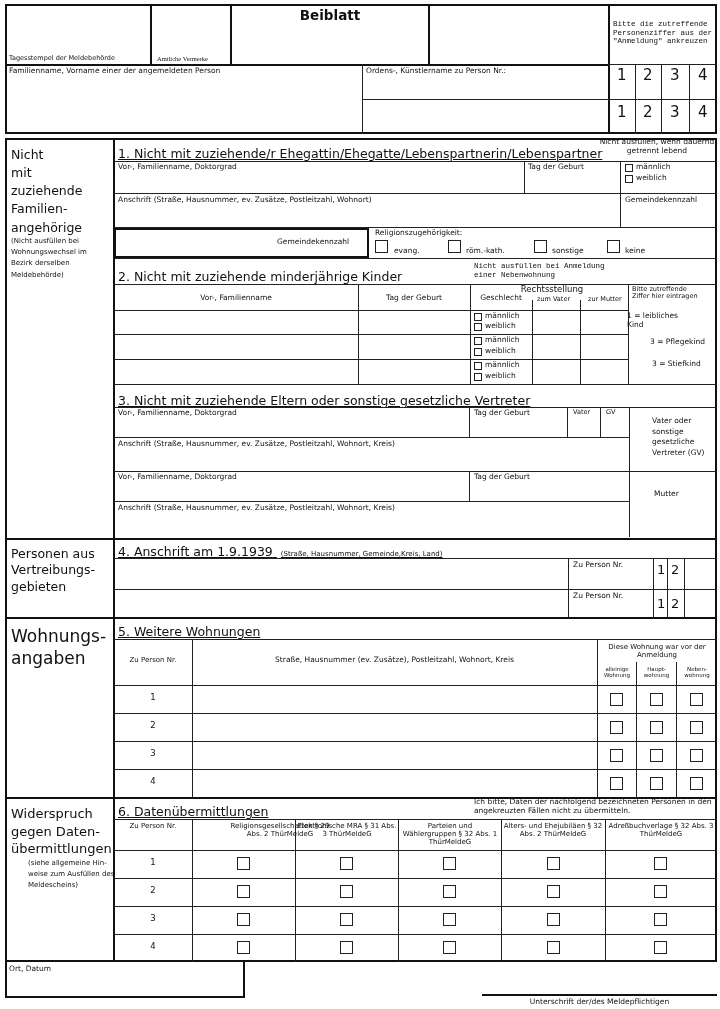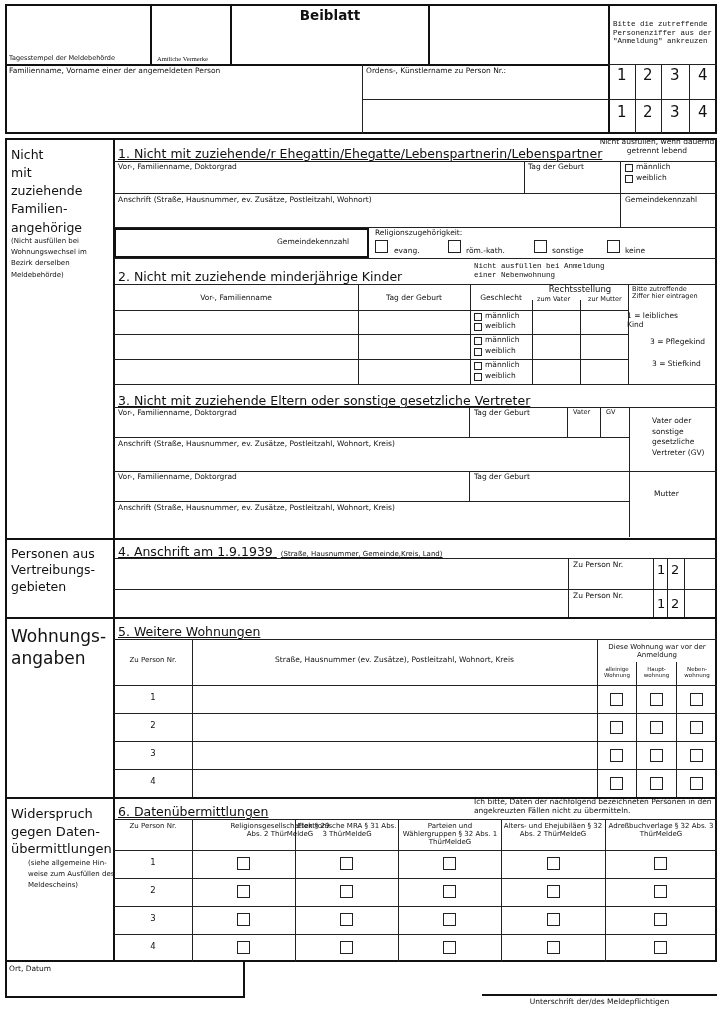--- a/index.html
+++ b/index.html
@@ -107,21 +107,21 @@
 <div class="t sm wrap" style="left:474px;top:262px;width:140px;font-family:Liberation Mono, monospace;">Nicht ausfüllen bei Anmeldung einer Nebenwohnung</div>
 <div class="hl" style="left:114px;top:284px;width:603px;"></div>
 <div class="vl" style="left:358px;top:284px;height:100px;"></div>
 <div class="vl" style="left:470px;top:284px;height:100px;"></div>
 <div class="vl" style="left:532px;top:300px;height:84px;"></div>
 <div class="vl" style="left:580px;top:300px;height:84px;"></div>
 <div class="vl" style="left:628px;top:284px;height:100px;"></div>
 <span class="t sm c" style="left:114px;top:294px;width:244px;">Vor-, Familienname</span>
 <span class="t sm c" style="left:358px;top:294px;width:112px;">Tag der Geburt</span>
 <span class="t sm c" style="left:470px;top:294px;width:62px;">Geschlecht</span>
-<span class="t md c" style="left:532px;top:285px;width:96px;">Rechtsstellung</span>
+<span class="t md c" style="left:504px;top:285px;width:96px;">Rechtsstellung</span>
 <span class="t tiny" style="left:537px;top:296px;">zum Vater</span>
 <span class="t tiny" style="left:588px;top:296px;">zur Mutter</span>
 <div class="t tiny wrap" style="left:632px;top:286px;width:70px;">Bitte zutreffende Ziffer hier eintragen</div>
 <div class="hl" style="left:114px;top:310px;width:514px;"></div>
 <div class="hl" style="left:114px;top:334px;width:514px;"></div>
 <div class="hl" style="left:114px;top:359px;width:514px;"></div>
 <div class="hl" style="left:114px;top:384px;width:603px;"></div>
 
 <div class="a" style="left:115px;top:311px;width:243px;height:23px;"></div>
 <div class="a" style="left:115px;top:335px;width:243px;height:24px;"></div>

